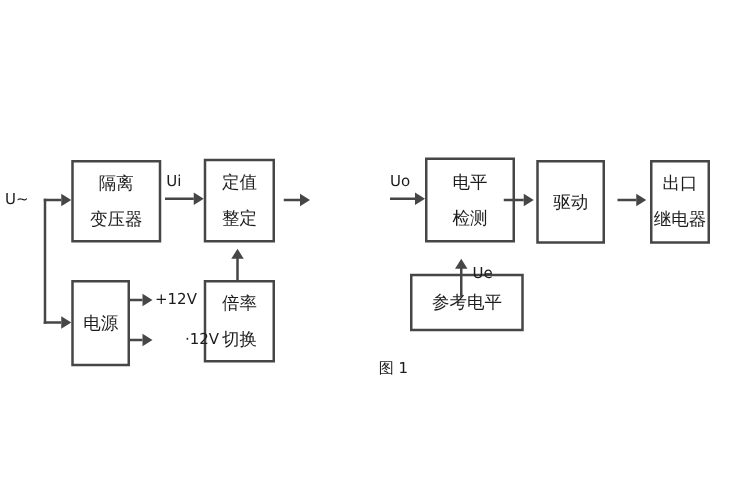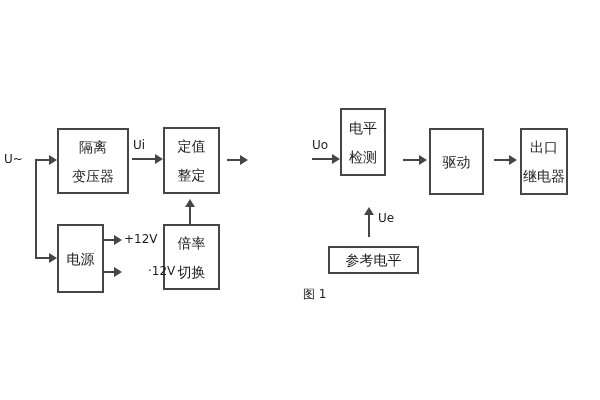--- a/index.html
+++ b/index.html
@@ -22,27 +22,27 @@
   .lbl{position:absolute;font-size:12px;color:var(--text);line-height:1;white-space:nowrap;}
   .hline{position:absolute;height:2px;background:var(--line);}
   .vline{position:absolute;width:2px;background:var(--line);}
   .ah-r{position:absolute;width:0;height:0;border-top:5px solid transparent;border-bottom:5px solid transparent;border-left:8px solid var(--line);}
   .ah-u{position:absolute;width:0;height:0;border-left:5px solid transparent;border-right:5px solid transparent;border-bottom:8px solid var(--line);}
 
   
   #b-iso   {left:57px;  top:128px; width:72px; height:66px;}
   #b-set   {left:163px; top:127px; width:57px; height:67px;}
   #b-rect  {left:252px; top:127px; width:57px; height:67px;}
-  #b-level {left:340px; top:108px; width:46px; height:68px;}
+  #b-level {left:340px; top:126px; width:72px; height:68px;}
   #b-drive {left:429px; top:128px; width:55px; height:67px;}
   #b-relay {left:520px; top:128px; width:48px; height:67px;}
   
   #b-power {left:57px;  top:224px; width:47px; height:69px;}
   #b-ratio {left:163px; top:224px; width:57px; height:66px;}
-  #b-ref   {left:328px; top:246px; width:91px; height:28px; flex-direction:row;text-align:right;}
+  #b-ref   {left:328px; top:219px; width:91px; height:46px; flex-direction:row;text-align:right;}
 
   
   #lbl-input{left:4px;  top:153px;}
   #lbl-ui   {left:133px; top:139px;}
   #lbl-uo   {left:312px; top:139px;}
   #lbl-ue   {left:378px; top:212px;}
   #lbl-p12  {left:124px; top:233px;}
   #lbl-n12  {left:124px; top:265px;margin-left:24px;}
   #lbl-cap  {left:283px; top:288px;margin-left:20px;}
 

